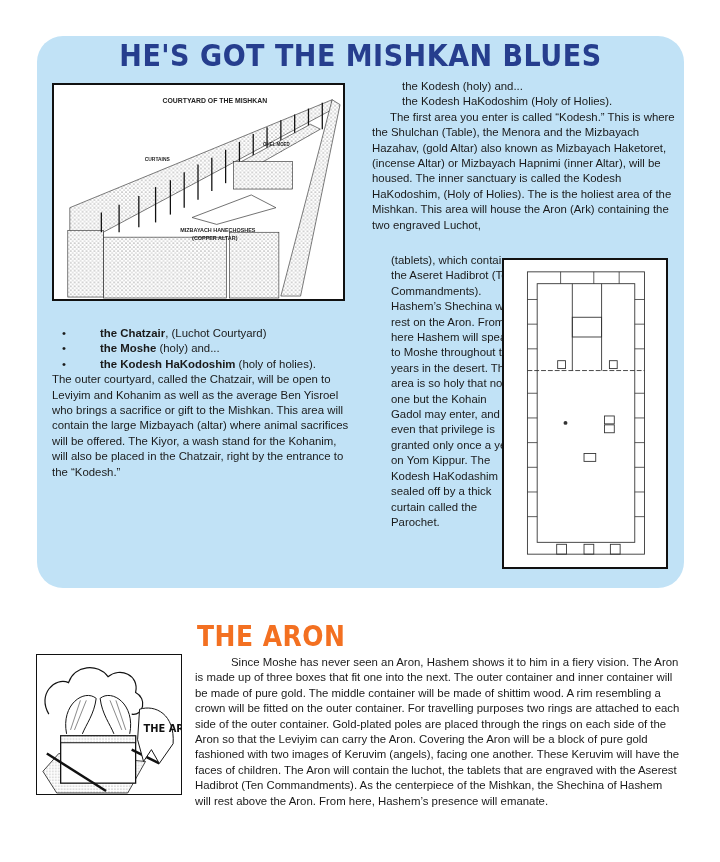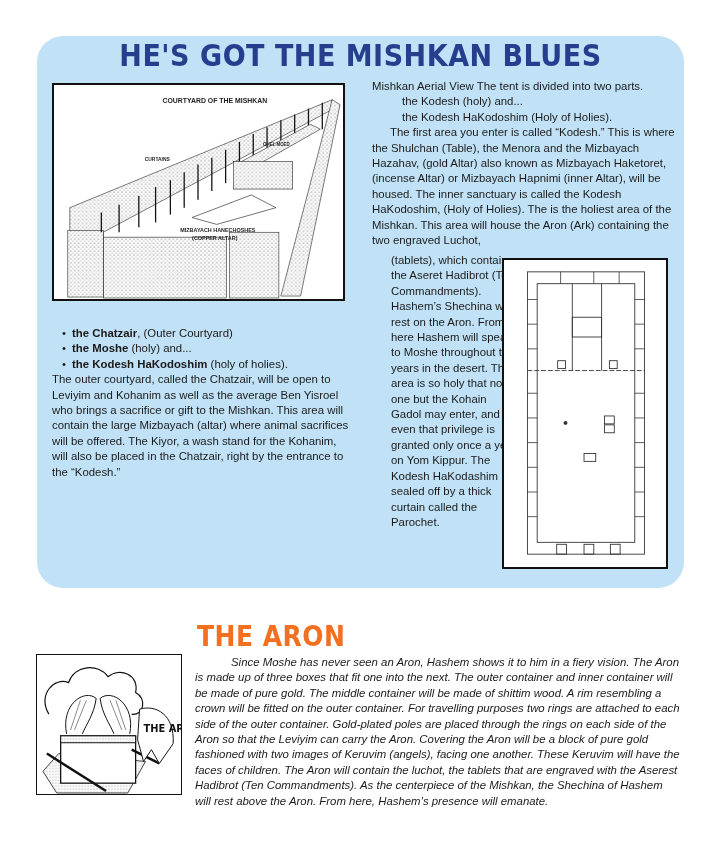--- a/index.html
+++ b/index.html
@@ -19,26 +19,26 @@
 
   .aerial-img { position: absolute; left: 502px; top: 258px; width: 166px; height: 311px;
                 background: #ffffff; border: 2px solid #111; box-sizing: border-box; overflow: hidden; }
 
   .text { font-size: 11.4px; line-height: 15.4px; }
   .col-left { position: absolute; left: 52px; top: 326px; width: 300px; }
   .col-right-top { position: absolute; left: 372px; top: 79px; width: 310px; }
   .col-right-narrow { position: absolute; left: 391px; top: 253px; width: 128px; }
   p { margin: 0; }
   .indent { text-indent: 18px; }
-  .indent-big { text-indent: 36px; font-style: italic; }
+  .indent-big { text-indent: 36px; }
   .sub-line { padding-left: 30px; }
   ul.sections { list-style: none; margin: 0; padding: 0 0 0 10px; }
   ul.sections li { position: relative; padding-left: 10px; }
   ul.sections li::before { content: "•"; position: absolute; left: 0; }
-  b { font-weight: 700; }
+  b { font-weight: 700; margin-left: 28px; }
 
   .aron-title { position: absolute; left: 197px; top: 622px; font-family: "DejaVu Sans", sans-serif;
                 font-weight: 900; font-size: 25px; color: #f37021; letter-spacing: 0.5px; transform: scaleY(1.1); }
   .aron-img { position: absolute; left: 36px; top: 654px; width: 146px; height: 141px;
               border: 1.5px solid #111; box-sizing: border-box; background: #fff; overflow: hidden; }
   .aron-text { position: absolute; left: 195px; top: 655px; width: 485px; }
 </style>
 </head>
 <body>
 
@@ -90,29 +90,28 @@
     <polygon points="140,135 200,112 225,125 165,142" fill="none" stroke="#333" stroke-width="0.7"></polygon>
     <text x="92" y="37" font-size="5" font-family="Liberation Sans, sans-serif" font-weight="bold" fill="#222" transform="translate(0,40)">CURTAINS</text>
     <text x="212" y="62" font-size="4.5" font-family="Liberation Sans, sans-serif" font-weight="bold" fill="#222">OHEL MOED</text>
     <text x="128" y="150" font-size="5.5" font-family="Liberation Sans, sans-serif" font-weight="bold" fill="#222">MIZBAYACH HANECHOSHES</text>
     <text x="140" y="158" font-size="5.5" font-family="Liberation Sans, sans-serif" font-weight="bold" fill="#222">(COPPER ALTAR)</text>
   </svg>
 </div>
 
 <div class="col-left text">
   <ul class="sections">
-    <li><b>the Chatzair</b><span>, (Outer Courtyard)</span></li>
+    <li><b>the Chatzair</b><span>, (Luchot Courtyard)</span></li>
     <li><b>the Moshe</b><span> (holy) and...</span></li>
     <li><b>the Kodesh HaKodoshim</b><span> (holy of holies).</span></li>
   </ul>
   <p>The outer courtyard, called the Chatzair, will be open to Leviyim and Kohanim as well as the average Ben Yisroel who brings a sacrifice or gift to the Mishkan. This area will contain the large Mizbayach (altar) where animal sacrifices will be offered. The Kiyor, a wash stand for the Kohanim, will also be placed in the Chatzair, right by the entrance to the “Kodesh.”</p>
 </div>
 
 <div class="col-right-top text">
-  <p>Mishkan Aerial View The tent is divided into two parts.</p>
   <p class="sub-line">the Kodesh (holy) and...</p>
   <p class="sub-line">the Kodesh HaKodoshim (Holy of Holies).</p>
   <p class="indent">The first area you enter is called “Kodesh.” This is where the Shulchan (Table), the Menora and the Mizbayach Hazahav, (gold Altar) also known as Mizbayach Haketoret, (incense Altar) or Mizbayach Hapnimi (inner Altar), will be housed. The inner sanctuary is called the Kodesh HaKodoshim, (Holy of Holies). The is the holiest area of the Mishkan. This area will house the Aron (Ark) containing the two engraved Luchot,</p>
 </div>
 <div class="col-right-narrow text">
   <p>(tablets), which contain the Aseret Hadibrot (Ten Commandments). Hashem’s Shechina will rest on the Aron. From here Hashem will speak to Moshe throughout the years in the desert. This area is so holy that no one but the Kohain Gadol may enter, and even that privilege is granted only once a year on Yom Kippur. The Kodesh HaKodashim is sealed off by a thick curtain called the Parochet.</p>
 </div>
 
 <div class="aerial-img">
   <svg viewBox="0 0 166 311" preserveAspectRatio="none">

